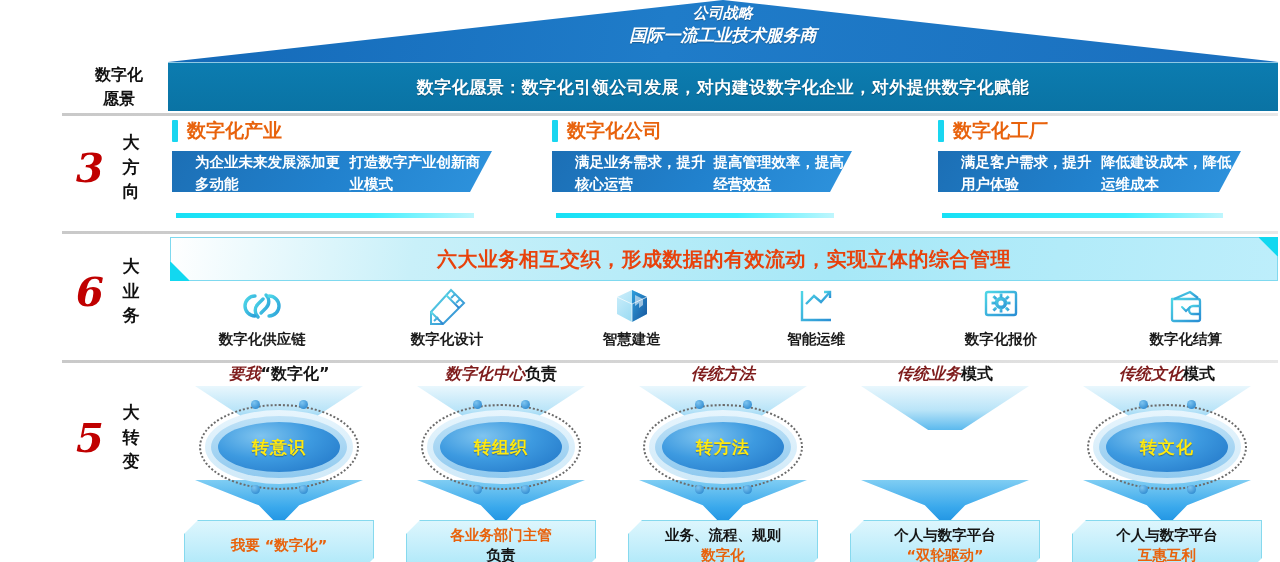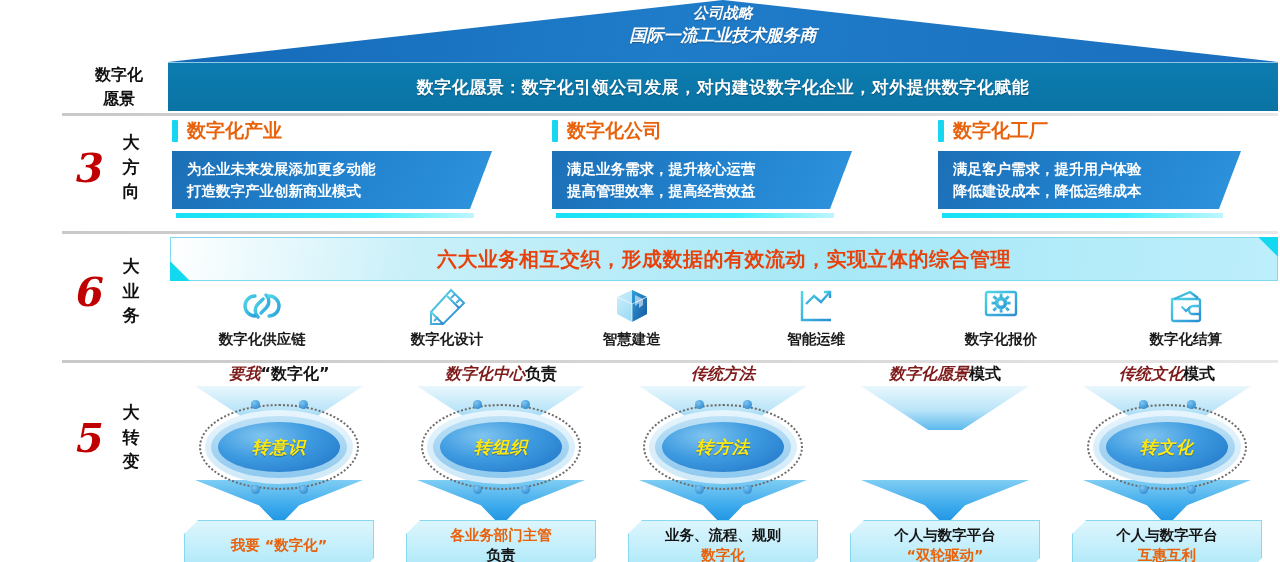--- a/index.html
+++ b/index.html
@@ -53,25 +53,25 @@
      text-shadow:0 1px 1px rgba(0,0,0,.3);
   }
 
   
   .dir{position:absolute;top:118px;}
   .dir .head{position:absolute;left:0;top:0;height:26px;display:flex;align-items:center;}
   .dir .bar{width:6px;height:22px;background:#19d6f0;margin-right:9px;border-radius:1px;}
   .dir .title{color:#e8620c;font-size:19px;font-weight:bold;
               font-family:"DejaVu Sans","Liberation Sans",sans-serif;}
   .dir .box{
-     position:absolute;left:0;top:33px;height:58px;
+     position:absolute;left:0;top:33px;height:41px;
      background:linear-gradient(120deg,#1c6fb5 0%,#2181cd 50%,#2e93dd 100%);
      clip-path:polygon(0 0, 100% 0, calc(100% - 22px) 100%, 0 100%);
-     display:flex;flex-direction:column;justify-content:center;
-     padding-left:15px;box-sizing:border-box;
+     display:flex;flex-direction:row;justify-content:center;
+     padding-left:23px;box-sizing:border-box;
   }
   .dir .box .ln{color:#fff;font-size:14.5px;font-weight:bold;line-height:1.55;
                 font-family:"DejaVu Sans","Liberation Sans",sans-serif;}
   .dir .under{position:absolute;top:95px;left:4px;height:5px;
               background:linear-gradient(to right,#17e0f5,#3ef0ff 65%,#bff6fd);}
 
   
   .bizbanner{
      position:absolute;left:170px;top:237px;width:1108px;height:44px;
      background:linear-gradient(100deg,#ffffff 0%,#c9f0f9 22%,#a7e8f7 60%,#bdeefb 100%);
@@ -114,21 +114,21 @@
   .e-dot{position:absolute;inset:0;border:2px dotted #6b6b6b;border-radius:50%;}
   .e-halo{position:absolute;left:6px;top:6px;right:6px;bottom:6px;border-radius:50%;
           background:linear-gradient(to bottom,#e7f5fd,#cfe9f8);}
   .e-ring{position:absolute;left:12px;top:12px;right:12px;bottom:12px;border-radius:50%;
           background:linear-gradient(to bottom,#bfe2f7,#8fc9ef);}
   .e-core{position:absolute;left:19px;top:18px;right:19px;bottom:18px;border-radius:50%;
           background:radial-gradient(ellipse at 35% 28%,#7fc4ef 0%,#3d9ae0 45%,#1f72c4 100%);
           display:flex;align-items:center;justify-content:center;}
   .e-core span{color:#ffe90f;font-size:17px;font-weight:bold;letter-spacing:1px;
                font-family:"DejaVu Sans","Liberation Sans",sans-serif;
-               text-shadow:0 1px 1px rgba(0,0,0,.35);font-style:italic;}
+               text-shadow:0 1px 1px rgba(0,0,0,.35);}
   .node{position:absolute;width:9px;height:9px;border-radius:50%;
         background:radial-gradient(circle at 35% 30%,#7dc4f0,#1e7ec9);}
   .botbox{
      position:absolute;left:50%;top:156px;width:190px;margin-left:-95px;height:52px;
      background:linear-gradient(to bottom,#ddf6fd 0%,#c2eefb 55%,#a9e7f8 100%);
      border:1px solid #86d9ee;box-sizing:border-box;
      clip-path:polygon(14px 0, 100% 0, 100% calc(100% - 14px), calc(100% - 14px) 100%, 0 100%, 0 14px);
      display:flex;flex-direction:column;align-items:center;justify-content:center;
   }
   .botbox .bl{font-size:14.5px;font-weight:bold;line-height:1.35;color:#141414;
@@ -446,21 +446,21 @@
         <div class="node" style="left:100px;top:81px;"></div>
       </div>
       <div class="botbox">
         <div class="bl">业务、流程、规则</div>
         <div class="bl o">数字化</div>
       </div>
     </div>
 
     <div class="tcell">
       <div class="ttop">
-        <span class="o">数字化愿景</span><span>模式</span>
+        <span class="o">传统业务</span><span>模式</span>
       </div>
       <div class="funnel"></div>
       <div class="arrowdn"></div>
       <div class="botbox">
         <div class="bl">个人与数字平台</div>
         <div class="bl o">“双轮驱动”</div>
       </div>
     </div>
 
     <div class="tcell">

